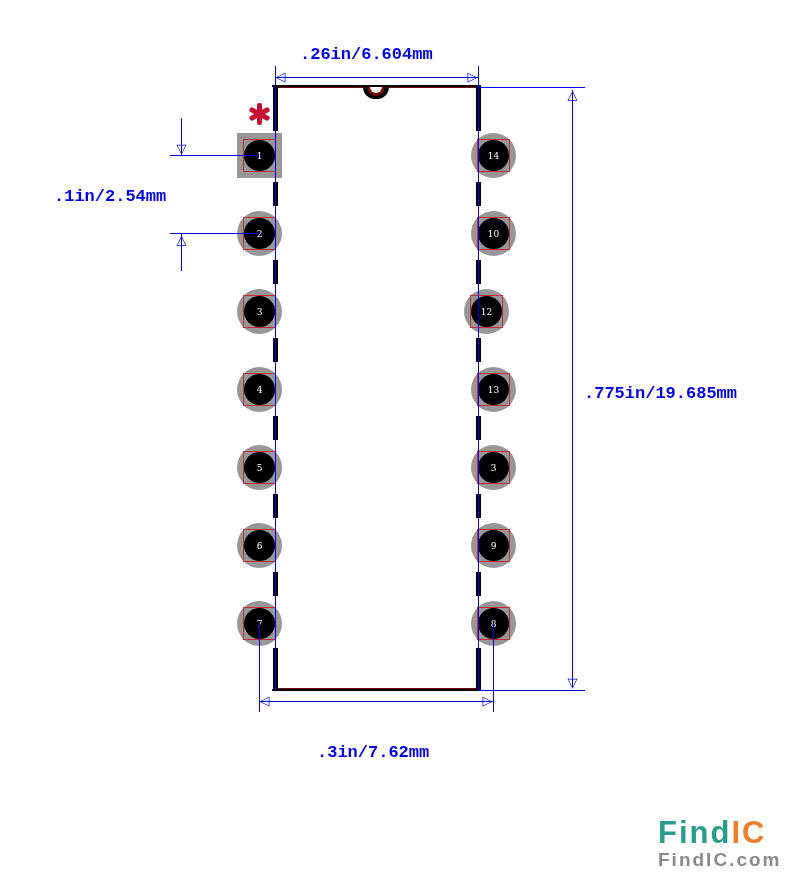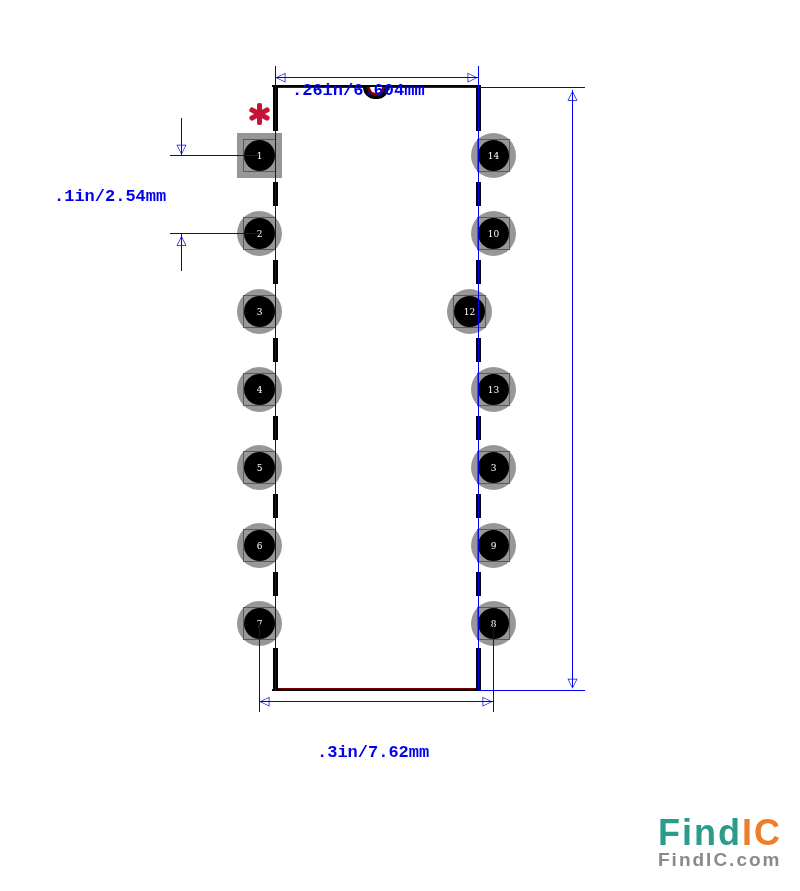--- a/index.html
+++ b/index.html
@@ -40,21 +40,21 @@
            font-family:"Liberation Mono",monospace;font-weight:bold;font-size:17px;line-height:19px;}
 
   
   .ast{position:absolute;z-index:6;left:249px;top:103px;width:22px;height:22px;}
   .ast-bar{position:absolute;left:8px;top:0;width:5px;height:22px;background:#C51235;border-radius:2px;}
   .ast-b2{transform:rotate(62deg);}
   .ast-b3{transform:rotate(-62deg);}
 
   
   .logo{position:absolute;z-index:6;left:658px;top:817px;}
-  .logo-main{font-weight:900;font-size:36px;line-height:32px;letter-spacing:2px;
+  .logo-main{font-weight:900;font-size:31px;line-height:32px;letter-spacing:2px;
              font-family:"Liberation Sans",sans-serif;}
   .logo-find{color:#2B9C8B;}
   .logo-ic{color:#EE7D2C;}
   .logo-sub{font-weight:bold;font-size:19px;line-height:20px;letter-spacing:2px;color:#8A8A8A;
             font-family:"Liberation Sans",sans-serif;margin-top:1px;}
 </style>
 </head>
 <body>
 
 <div id="canvas">
@@ -107,21 +107,21 @@
   <div class="pad round" style="left:237px;top:601px;">
     <span class="pad-num">7</span>
     </div>
 
   <div class="pad round" style="left:471px;top:133px;">
     <span class="pad-num">14</span>
     </div>
   <div class="pad round" style="left:471px;top:211px;">
     <span class="pad-num">10</span>
     </div>
-  <div class="pad round" style="left:447px;top:289px;">
+  <div class="pad round" style="left:464px;top:289px;">
     <span class="pad-num">12</span>
     </div>
   <div class="pad round" style="left:471px;top:367px;">
     <span class="pad-num">13</span>
     </div>
   <div class="pad round" style="left:471px;top:445px;">
     <span class="pad-num">3</span>
     </div>
   <div class="pad round" style="left:471px;top:523px;">
     <span class="pad-num">9</span>
@@ -149,22 +149,23 @@
   <div class="blue-el" style="left:572px;top:90px;width:1px;height:597px;"></div>
   <span class="arr" style="left:566px;top:88px;">△</span>
   <span class="arr" style="left:566px;top:676px;">▽</span>
 
   <div class="blue-el" style="left:259px;top:623px;width:1px;height:89px;"></div>
   <div class="blue-el" style="left:493px;top:623px;width:1px;height:89px;"></div>
   <div class="blue-el" style="left:259px;top:701px;width:234px;height:1px;"></div>
   <span class="arr" style="left:258px;top:694px;">◁</span>
   <span class="arr" style="left:481px;top:694px;">▷</span>
 
-  <div class="dimtext" style="left:292px;top:45px;margin-top:36px;">.26in/6.604mm</div>
+  <div class="dimtext" style="left:300px;top:45px;">.26in/6.604mm</div>
   <div class="dimtext" style="left:54px;top:187px;">.1in/2.54mm</div>
+  <div class="dimtext" style="left:584px;top:384px;">.775in/19.685mm</div>
   <div class="dimtext" style="left:317px;top:743px;">.3in/7.62mm</div>
 
   <div class="ast">
     <div class="ast-bar"></div>
     <div class="ast-bar ast-b2"></div>
     <div class="ast-bar ast-b3"></div>
   </div>
 
   <div class="logo">
     <div class="logo-main">

